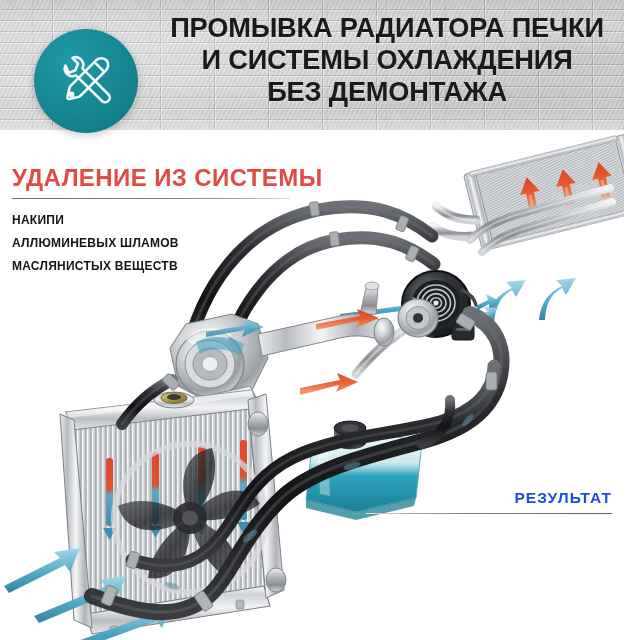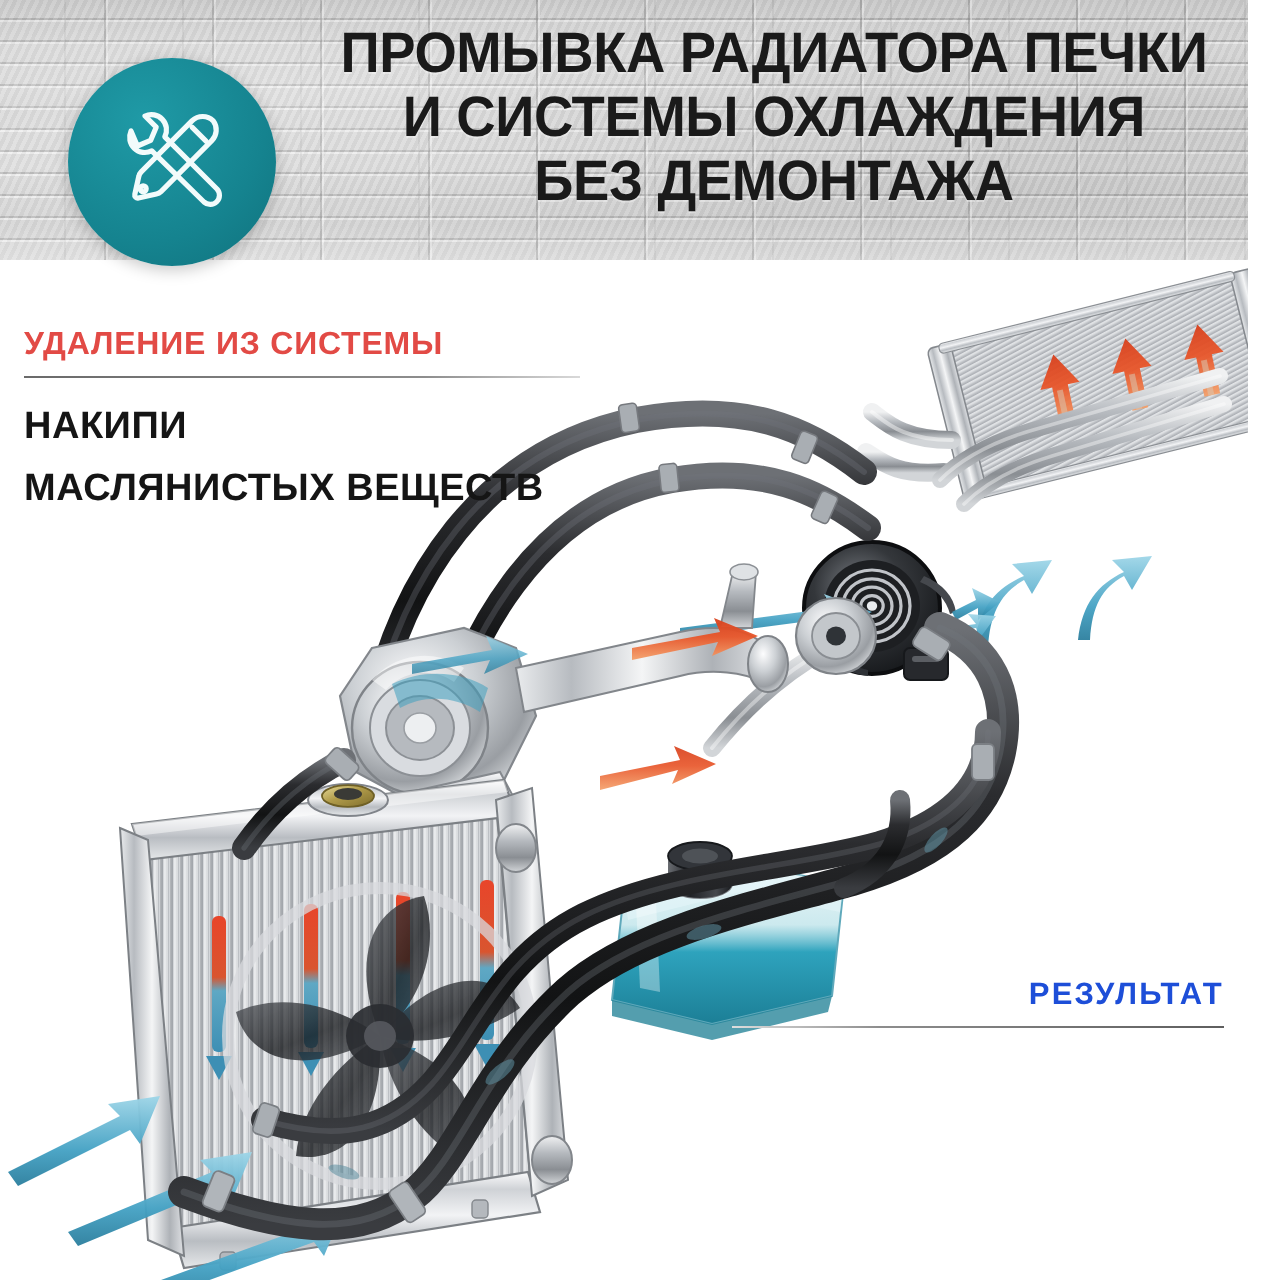--- a/index.html
+++ b/index.html
@@ -82,30 +82,30 @@
     font-family:"Liberation Sans","DejaVu Sans",sans-serif;
     transform:scaleX(.955);
     transform-origin:center top;
     text-shadow:0 1px 0 rgba(255,255,255,.35);
   }
   .title .tline{display:block;white-space:nowrap;}
 
   
   .removal{position:absolute;left:12px;top:164px;width:300px;z-index:7;}
   .removal .rhead{
-    font-size:16px;font-weight:bold;color:#e24a45;letter-spacing:.4px;
+    font-size:24px;font-weight:bold;color:#e24a45;letter-spacing:.4px;
     white-space:nowrap;
   }
   .removal .rule{
     margin-top:6px;width:278px;height:1px;
     background:linear-gradient(to right,#6a6a6a 0%,#8d8d8d 72%,#d9d9d9 100%);
   }
   .removal ul{list-style:none;margin:0;padding:9px 0 0 0;}
   .removal li{
-    font-size:19px;font-weight:bold;color:#151515;letter-spacing:.25px;
+    font-size:12px;font-weight:bold;color:#151515;letter-spacing:.25px;
     padding:4.5px 0;white-space:nowrap;
   }
 
   
   .result{position:absolute;right:12px;top:489px;width:290px;text-align:right;z-index:7;}
   .result .rhead{
     font-size:15.5px;font-weight:bold;color:#1d4ed8;letter-spacing:1.1px;
     white-space:nowrap;
   }
   .result .rule{
@@ -477,20 +477,21 @@
         <ellipse cx="172" cy="458" rx="8" ry="3" transform="rotate(18 172 458)"></ellipse>
       </g>
     </svg>
   </div>
 
   <div class="removal">
     <div class="rhead">УДАЛЕНИЕ ИЗ СИСТЕМЫ</div>
     <div class="rule"></div>
     <ul>
       <li>НАКИПИ</li>
+      <li>АЛЛЮМИНЕВЫХ ШЛАМОВ</li>
       <li>МАСЛЯНИСТЫХ ВЕЩЕСТВ</li>
     </ul>
   </div>
 
   <div class="result">
     <div class="rhead">РЕЗУЛЬТАТ</div>
     <div class="rule"></div>
   </div>
 
 </div>

